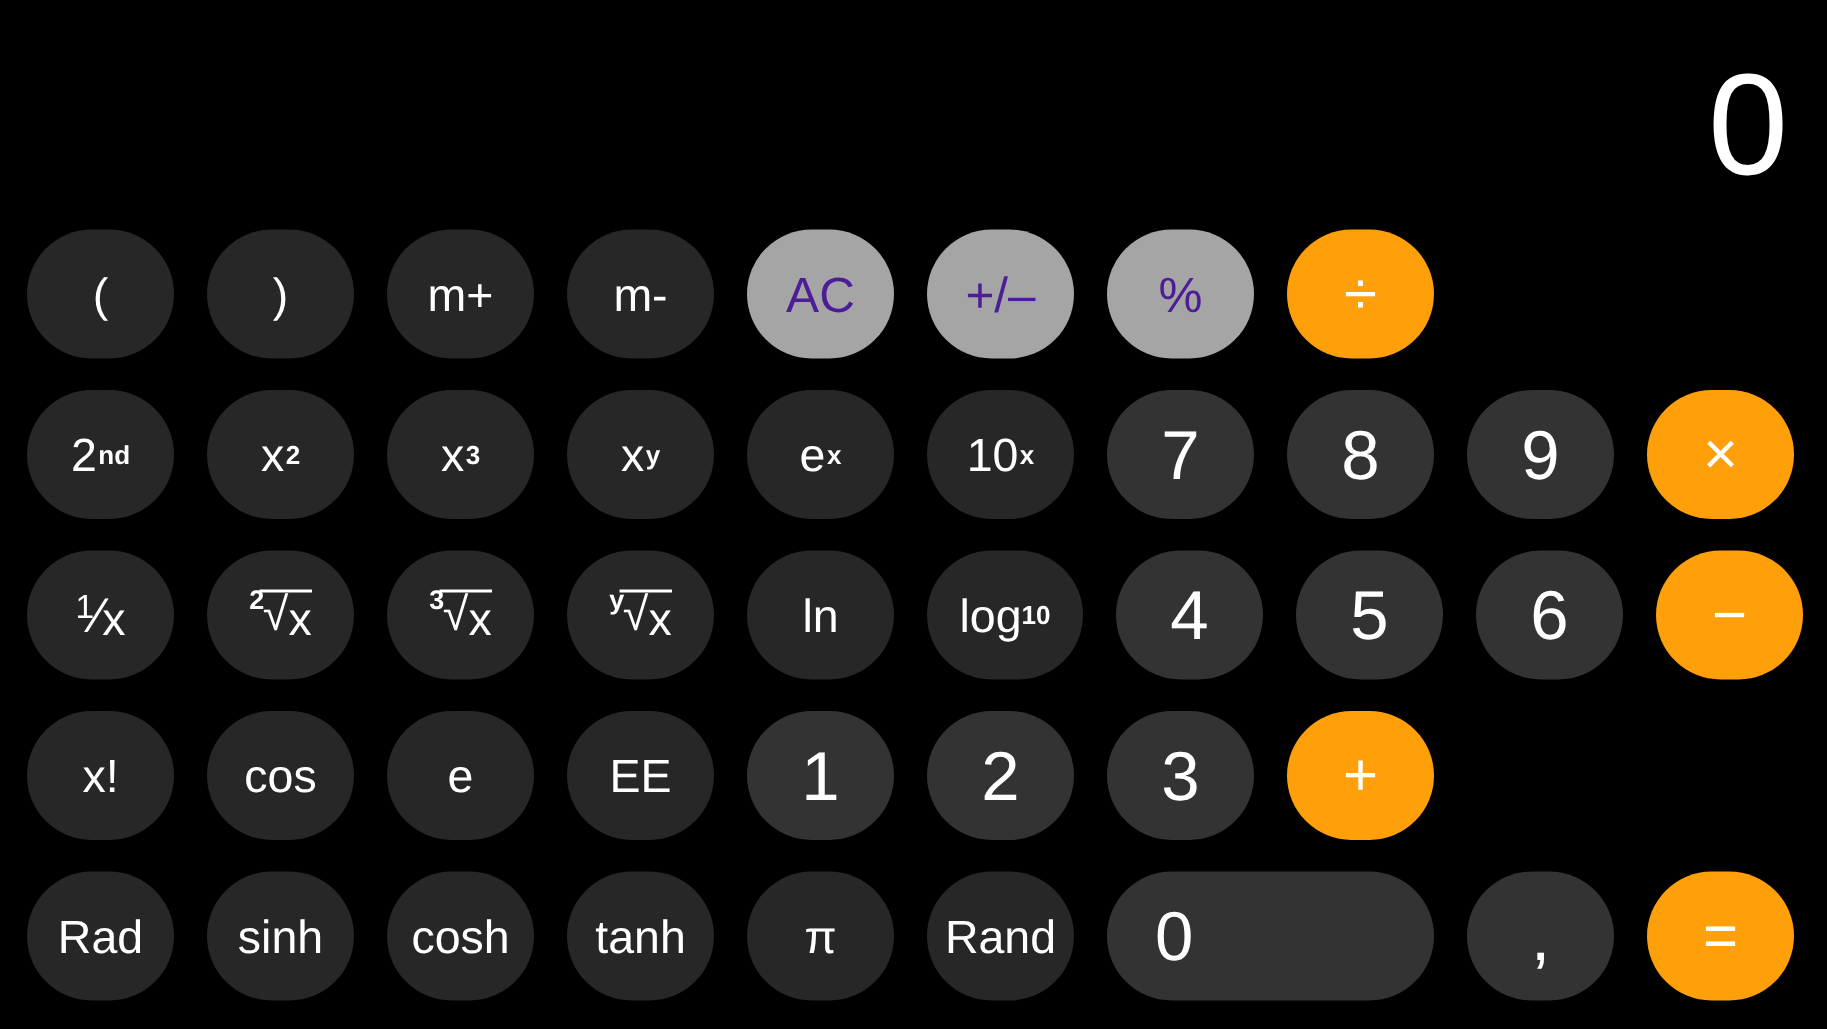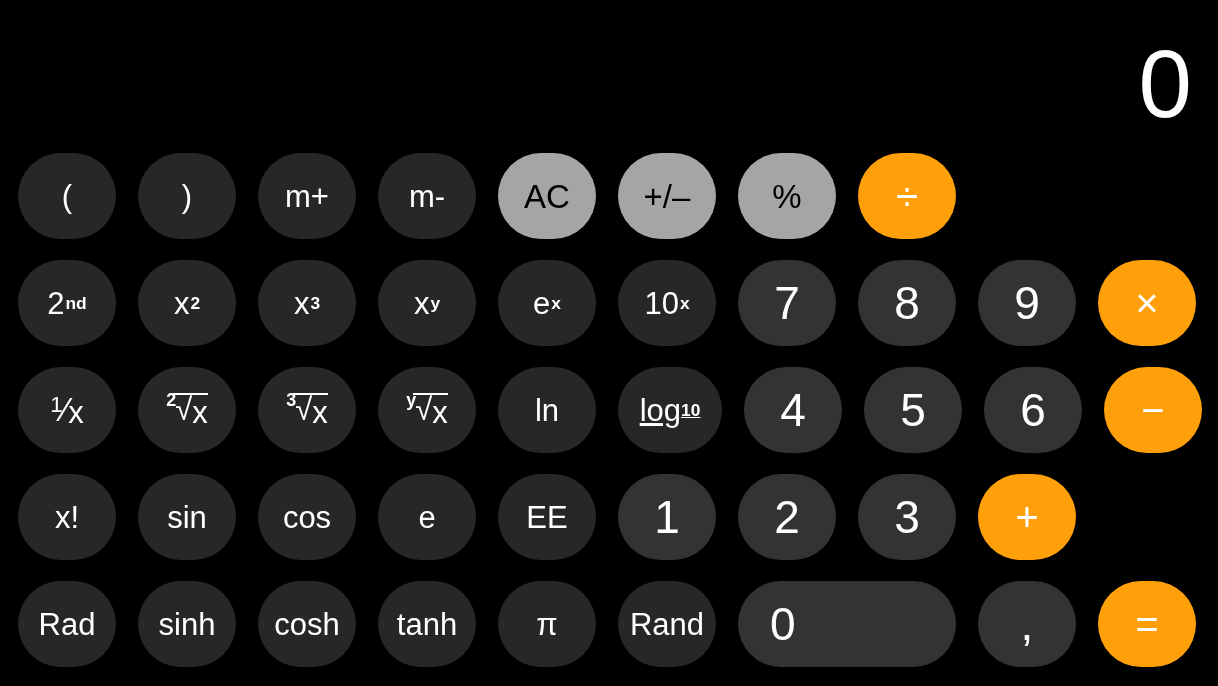--- a/index.html
+++ b/index.html
@@ -67,25 +67,25 @@
     line-height:1;
     cursor:pointer;
     user-select:none;
     padding:0;
     white-space:nowrap;
   }
 
   
   .key.fn      { background:#272727; color:#fff; }
   .key.digit   { background:#333333; color:#fff; font-size:46px; font-weight:400; }
-  .key.util    { background:#a5a5a5; color:#000000; font-size:33px; }
+  .key.util    { background:#a5a5a5; color:#4c1d95; font-size:33px; }
   .key.op      { background:#ff9f0a; color:#fff; font-size:40px; }
 
   
-  .key.wide-log { width:104px;text-decoration:underline; }
+  .key.wide-log { width:104px; }
   .key.zero {
     width:218px;
     justify-content:flex-start;
     padding-left:32px;
     font-size:46px;
   }
 
   
   .key sup {
     font-size:0.56em;
@@ -265,23 +265,20 @@
         </button>
         <button class="key op">
           <span class="op-glyph">−</span>
         </button>
       </div>
       <div class="key-row">
         <button class="key fn">
           <span class="op-glyph">x!</span>
         </button>
         <button class="key fn">
-          <span class="op-glyph">sin</span>
-        </button>
-        <button class="key fn">
           <span class="op-glyph">cos</span>
         </button>
         <button class="key fn">
           <span class="op-glyph">e</span>
         </button>
         <button class="key fn">
           <span class="op-glyph">EE</span>
         </button>
         <button class="key digit">
           <span class="op-glyph">1</span>

